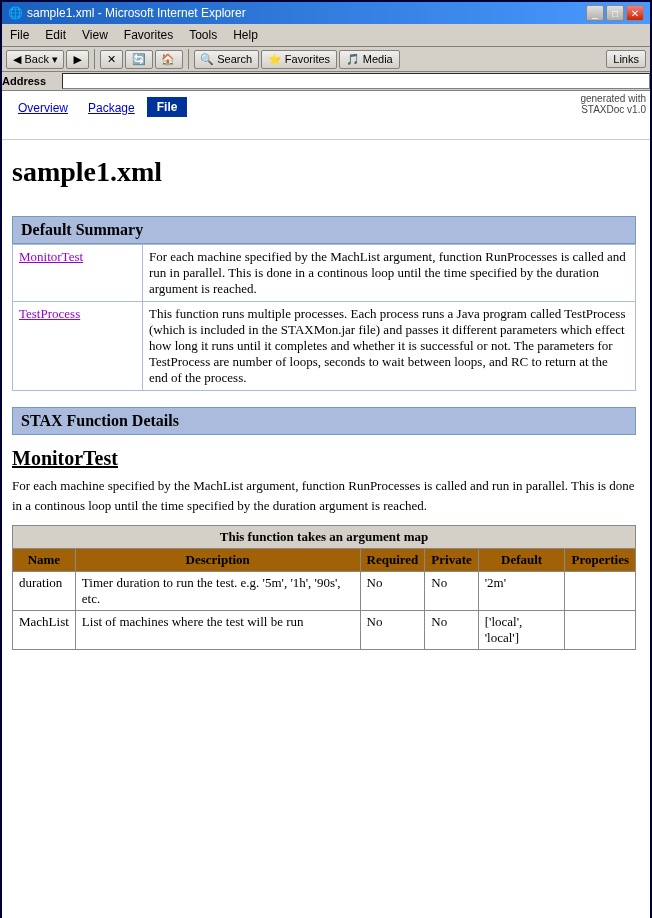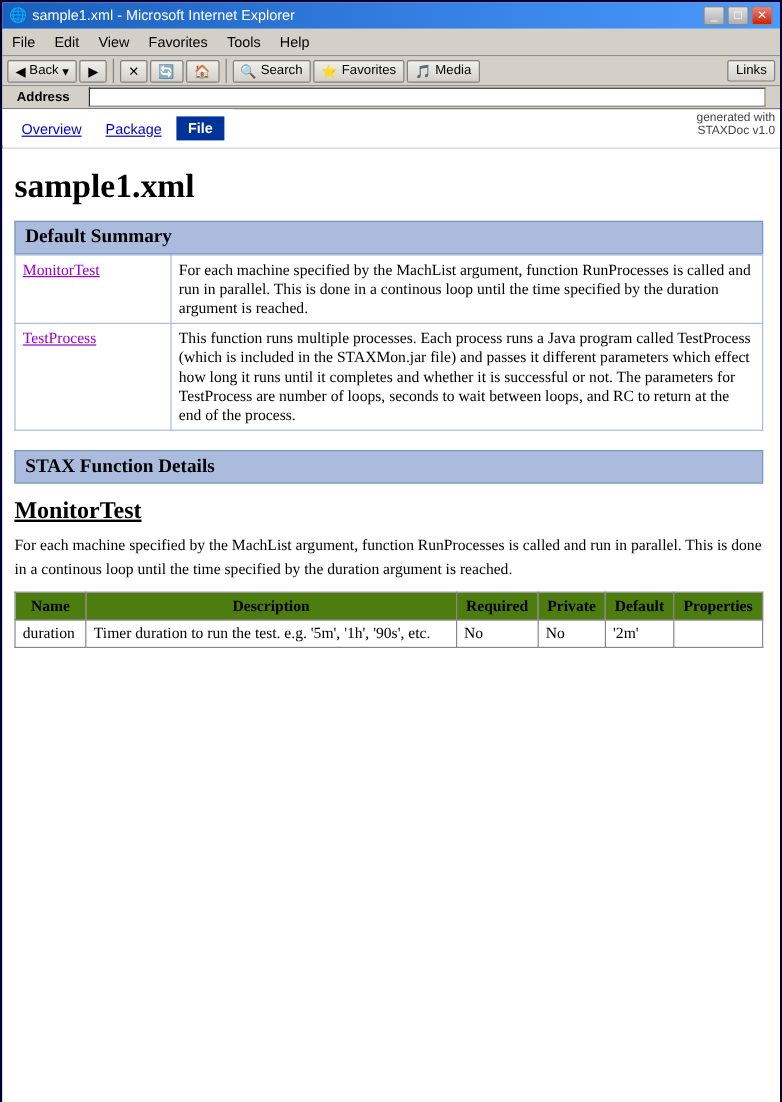--- a/index.html
+++ b/index.html
@@ -61,21 +61,21 @@
       padding: 2px 6px;
       font-family: Tahoma, sans-serif;
       font-size: 11px;
       cursor: pointer;
       display: flex; align-items: center; gap: 3px;
     }
     .toolbar-separator { width: 1px; height: 20px; background: #808080; margin: 0 3px; }
     .toolbar-spacer { flex: 1; }
     .address-bar {
       background: #d4d0c8;
-      padding: 1px 12px;
+      padding: 1px 0;
       display: flex;
       align-items: center;
       gap: 16px;
       border-bottom: 1px solid #808080;
       font-family: Tahoma, sans-serif;
       font-size: 11px;
     }
     .address-label { font-weight: bold; }
     .address-input {
       flex: 1;
@@ -122,21 +122,21 @@
       padding: 8px 14px 8px 10px;
       background: #fff;
       height: 800px;
       overflow-y: scroll;
     }
 
     h1.page-title {
       font-family: Times New Roman, serif;
       font-size: 28px;
       font-weight: bold;
-      margin: 8px 0 12px 0;
+      margin: 8px 0 28px 0;
     }
 
     
     .section-header {
       background: #aabbdd;
       border: 1px solid #7799bb;
       padding: 4px 8px;
       font-size: 16px;
       font-weight: bold;
       margin-bottom: 0;
@@ -189,21 +189,21 @@
     }
     .arg-table-title {
       text-align: center;
       font-weight: bold;
       background: #d4d0c8;
       padding: 3px;
       font-size: 13px;
       border-bottom: 1px solid #888;
     }
     .arg-table th {
-      background: #4d7c0f;
+      background: #a16207;
       border: 1px solid #888;
       padding: 3px 6px;
       font-size: 13px;
       font-weight: bold;
     }
     .arg-table td {
       border: 1px solid #888;
       padding: 3px 6px;
       font-size: 13px;
       vertical-align: top;
@@ -212,21 +212,21 @@
     
     .content::-webkit-scrollbar { width: 16px; }
     .content::-webkit-scrollbar-track { background: #d4d0c8; }
     .content::-webkit-scrollbar-thumb { background: #a0a0a0; border: 1px solid #808080; }
 
     .nav-header {
       display: flex;
       justify-content: space-between;
       align-items: flex-start;
       border-bottom: 1px solid #ccc;
-      padding-bottom: 2px;
+      padding-bottom: 18px;
     }
   </style>
 </head>
 <body>
 
 <div class="window-frame">
 
   <div class="title-bar">
     <div class="title-bar-left">
       <span class="title-bar-icon">🌐</span>
@@ -321,34 +321,45 @@
     </table>
 
     <div class="section-header">STAX Function Details</div>
 
     <h2 class="func-detail-title">MonitorTest</h2>
     <p class="func-desc">For each machine specified by the MachList argument, function RunProcesses is called and run in parallel. This is done in a continous loop until the time specified by the duration argument is reached.</p>
 
     <table class="arg-table">
       <thead>
         <tr>
+          <td colspan="6" class="arg-table-title">This function takes an argument map</td>
+        </tr>
+        <tr>
           <th>Name</th>
           <th>Description</th>
           <th>Required</th>
           <th>Private</th>
           <th>Default</th>
           <th>Properties</th>
         </tr>
       </thead>
       <tbody>
         <tr>
           <td>duration</td>
           <td>Timer duration to run the test. e.g. '5m', '1h', '90s', etc.</td>
           <td>No</td>
           <td>No</td>
           <td>'2m'</td>
           <td></td>
         </tr>
+        <tr>
+          <td>MachList</td>
+          <td>List of machines where the test will be run</td>
+          <td>No</td>
+          <td>No</td>
+          <td>['local', 'local']</td>
+          <td></td>
+        </tr>
       </tbody>
     </table>
   </div>
 
 </div>
 
 </body></html>

